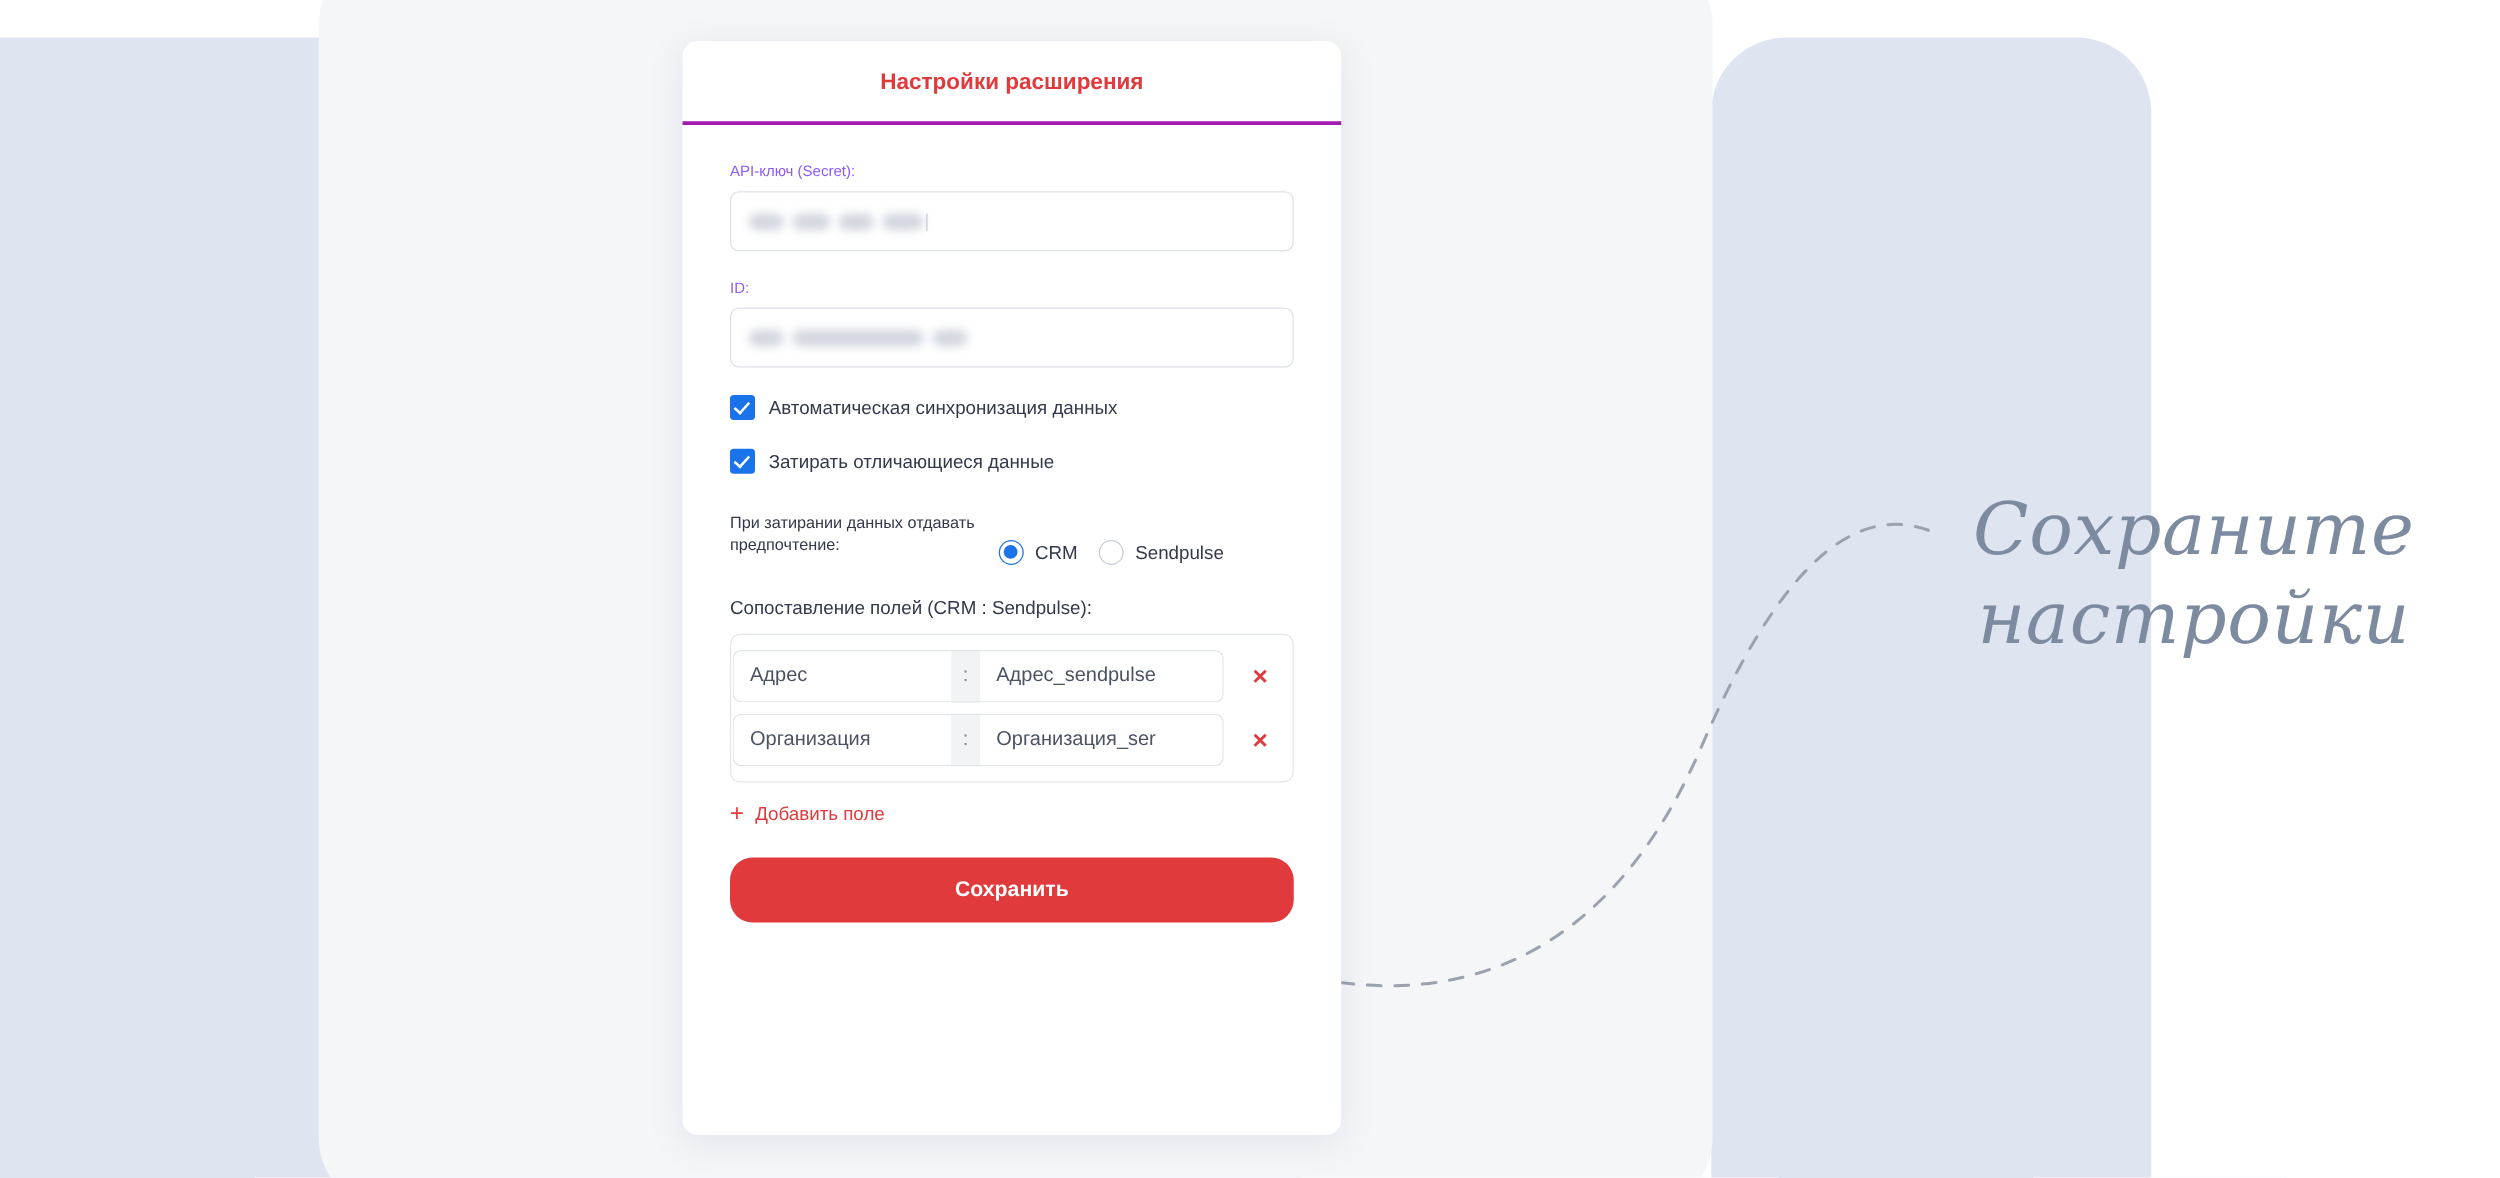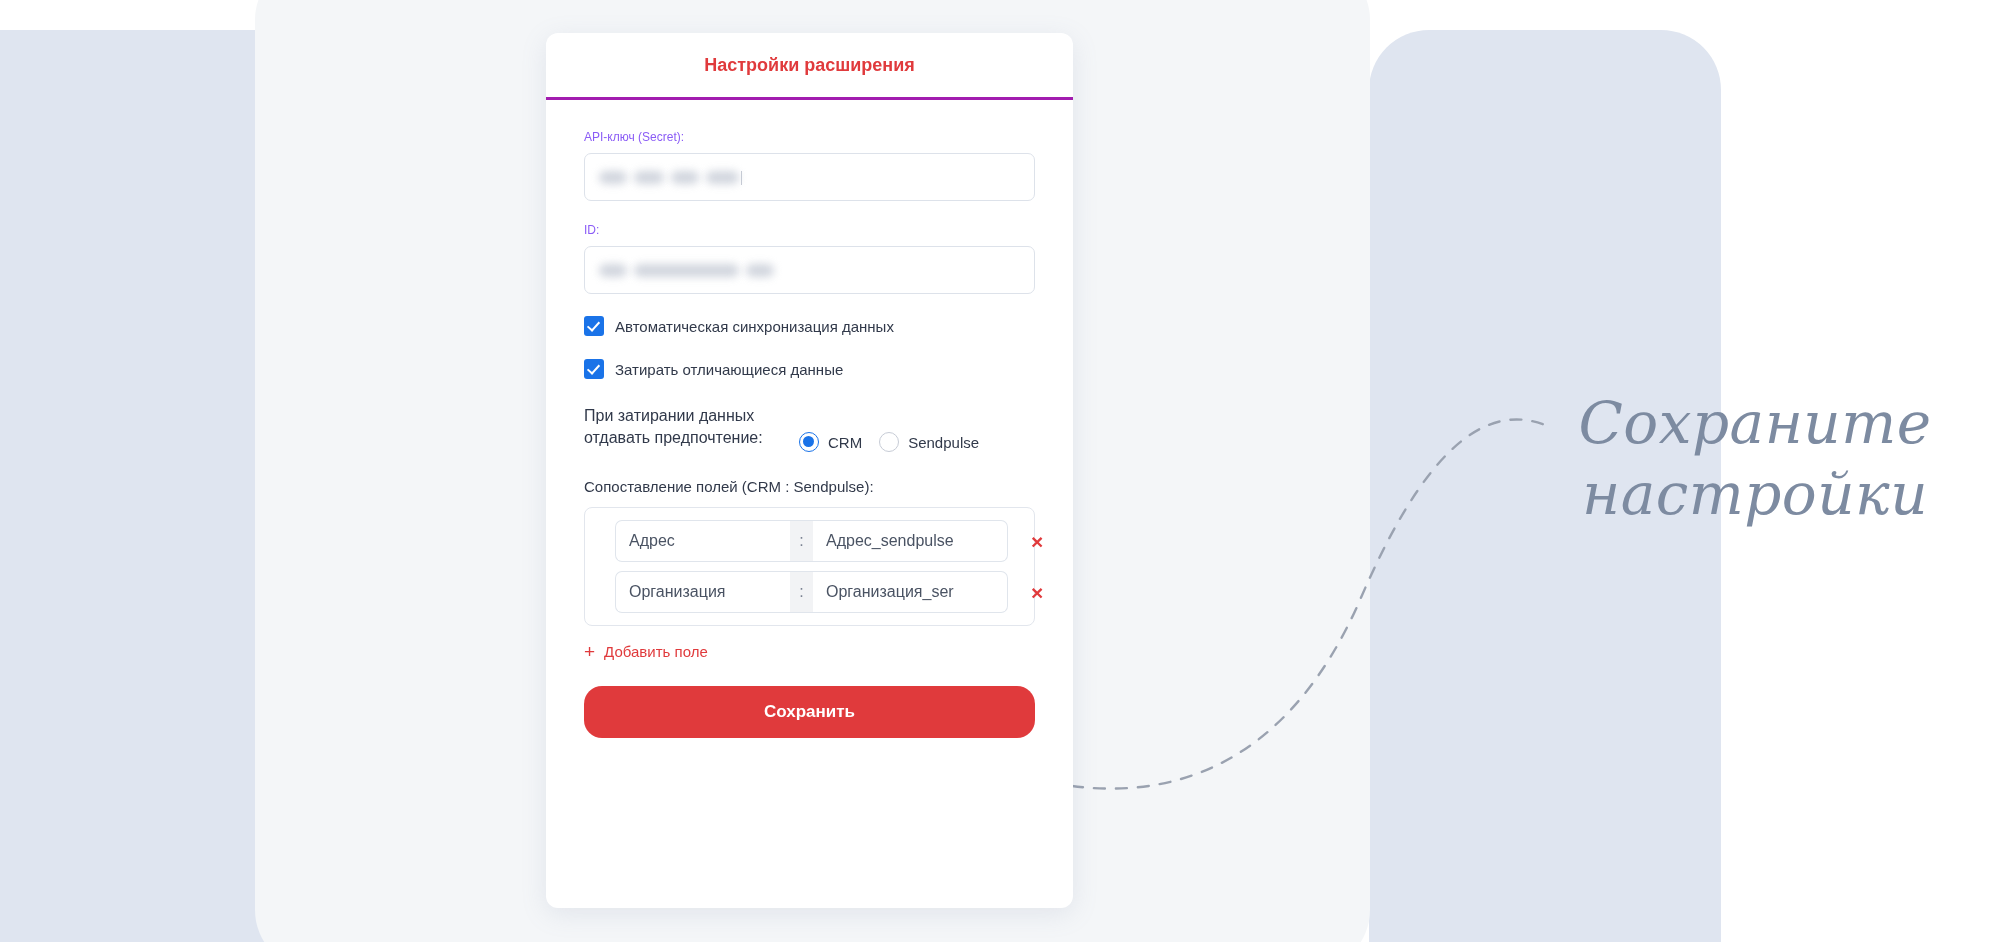--- a/index.html
+++ b/index.html
@@ -184,21 +184,21 @@
 
   
   #preference-row {
     display: flex;
     align-items: center;
     margin-top: 6px;
     margin-bottom: 26px;
   }
   #preference-label {
     color: #31394a;
-    font-size: 16px;
+    font-size: 13px;
     line-height: 1.38;
     width: 215px;
     flex: 0 0 auto;
   }
   #radio-group {
     display: flex;
     align-items: center;
     gap: 17px;
     margin-top: 30px;
   }
@@ -236,21 +236,21 @@
 
   
   #mapping-label {
     color: #31394a;
     font-size: 15px;
     margin-bottom: 12px;
   }
   #mapping-box {
     border: 1px solid #e2e6ed;
     border-radius: 8px;
-    padding: 12px 30px;
+    padding: 12px 1px;
   }
   .mapping-row {
     display: flex;
     align-items: center;
     margin-bottom: 9px;
   }
   .mapping-row:last-child { margin-bottom: 0; }
   .mapping-pair {
     display: flex;
     align-items: stretch;

